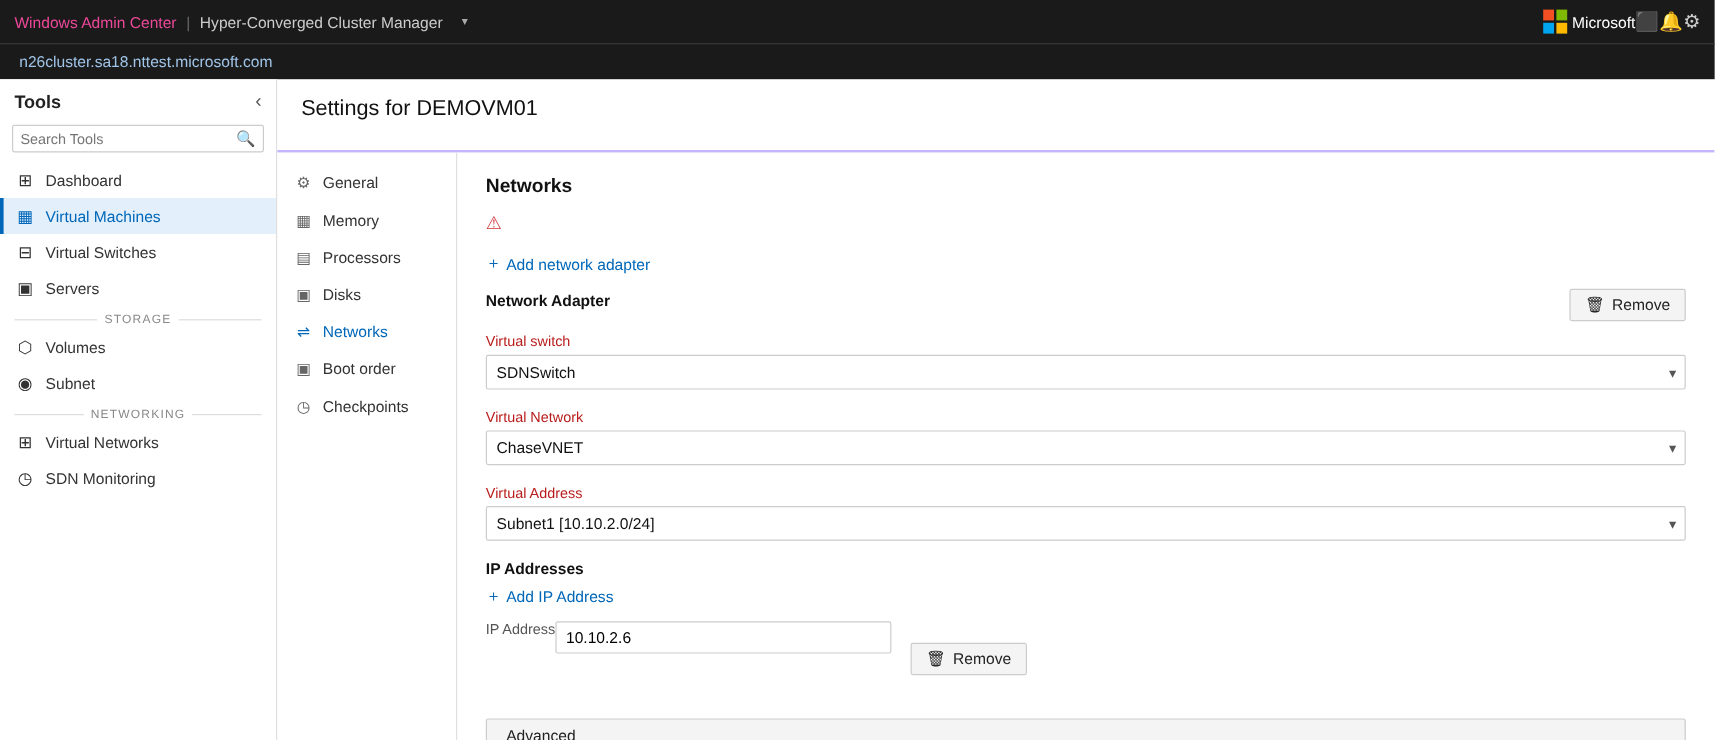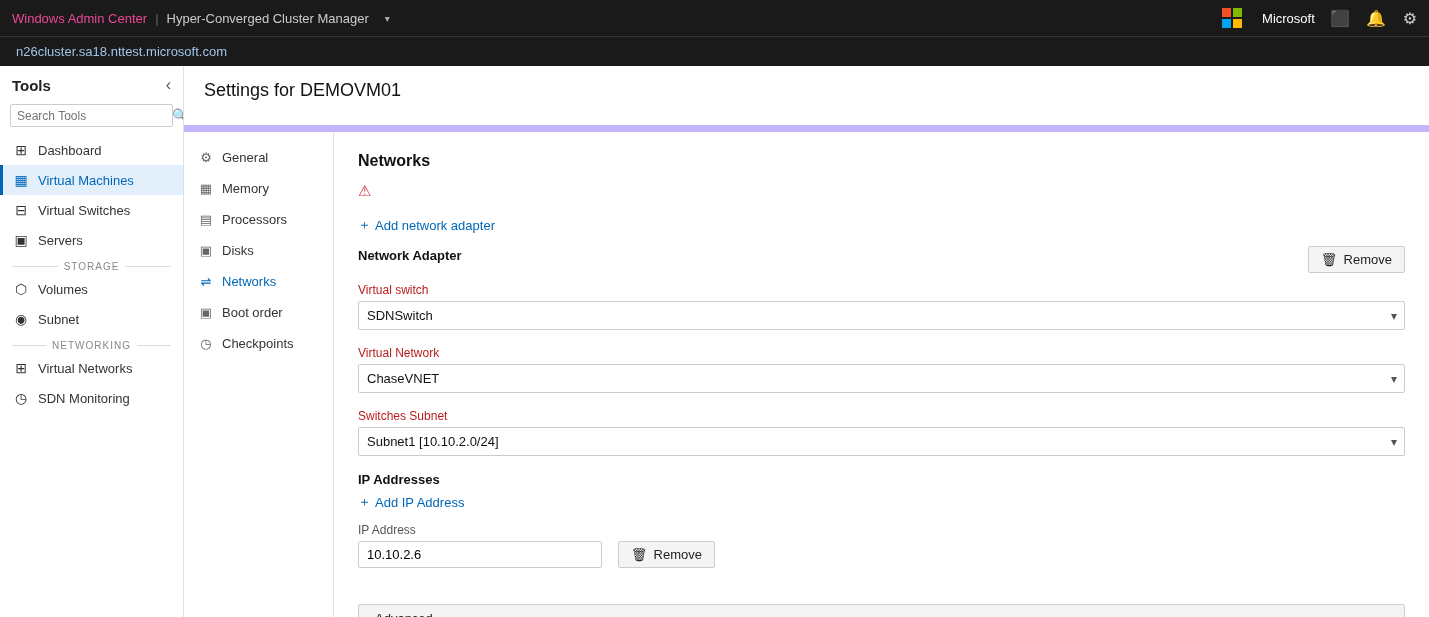--- a/index.html
+++ b/index.html
@@ -12,21 +12,21 @@
       height: 36px;
       display: flex;
       align-items: center;
       padding: 0 12px;
       flex-shrink: 0;
     }
     .topbar-title { font-size: 13px; color: #ec4899; font-weight: 400; }
     .topbar-sep { color: #666; margin: 0 8px; }
     .topbar-cluster { font-size: 13px; color: #ccc; display: flex; align-items: center; gap: 16px; cursor: pointer; }
     .topbar-cluster-arrow { font-size: 10px; color: #aaa; }
-    .topbar-right { margin-left: auto; display: flex; align-items: center; gap: 16px; }
+    .topbar-right { margin-left: auto; display: flex; align-items: center; }
     .ms-logo-sq { width: 9px; height: 9px; }
     .ms-logo-sq.red { background: #f25022; }
     .ms-logo-sq.green { background: #7fba00; }
     .ms-logo-sq.blue { background: #00a4ef; }
     .ms-logo-sq.yellow { background: #ffb900; }
     .ms-grid { display: grid; grid-template-columns: 1fr 1fr; gap: 1px; width: 20px; height: 20px; }
     .ms-label { font-size: 13px; color: #fff; margin-left: 4px; }
     .topbar-icon { color: #ccc; font-size: 16px; cursor: pointer; }
 
     
@@ -44,21 +44,21 @@
 
     
     .main-layout {
       display: flex;
       flex: 1;
       overflow: hidden;
     }
 
     
     .sidebar {
-      width: 184px;
+      width: 231px;
       background: #fff;
       border-right: 1px solid #e0e0e0;
       display: flex;
       flex-direction: column;
       flex-shrink: 0;
       overflow-y: auto;
     }
     .sidebar-header {
       display: flex;
       align-items: center;
@@ -199,28 +199,28 @@
       transform: translateY(-50%);
       color: #555;
       pointer-events: none;
       font-size: 12px;
     }
 
     .ip-section { margin-bottom: 12px; }
     .ip-label { font-size: 13px; font-weight: 600; color: #111; margin-bottom: 6px; }
 
     .ip-row { display: flex; align-items: flex-start; gap: 16px; }
-    .ip-field-group { display: flex; flex-direction: column; }
+    .ip-field-group { display: flex; flex-direction: row; }
     .ip-field-label { font-size: 12px; color: #555; margin-bottom: 4px; }
     .ip-input {
       border: 1px solid #ccc;
       border-radius: 2px;
       padding: 5px 8px;
       font-size: 13px;
-      width: 244px;
+      width: 280px;
       outline: none;
     }
 
     .remove-btn {
       display: flex;
       align-items: center;
       gap: 6px;
       padding: 5px 12px;
       border: 1px solid #ccc;
       background: #f4f4f4;
@@ -337,21 +337,21 @@
       <span>Virtual Networks</span>
     </div>
     <div class="sidebar-item">
       <span class="sidebar-item-icon">◷</span>
       <span>SDN Monitoring</span>
     </div>
   </div>
 
   <div class="content">
 
-    <div style="padding: 14px 20px 0 20px; border-bottom: 7px solid #c4b5fd; flex-shrink: 0;">
+    <div style="padding: 14px 20px 0 20px; border-bottom: 2px solid #c4b5fd; flex-shrink: 0;">
       <div class="settings-title">Settings for DEMOVM01</div>
     </div>
 
     <div class="content-row">
 
       <div class="subnav">
         <div class="subnav-item">
           <span class="subnav-icon">⚙</span>
           <span>General</span>
         </div>
@@ -418,21 +418,21 @@
               <div class="field-label">Virtual Network</div>
               <div class="dropdown-wrapper">
                 <select class="dropdown-select">
                   <option>ChaseVNET</option>
                 </select>
                 <span class="dropdown-arrow">▾</span>
               </div>
             </div>
 
             <div class="field-section">
-              <div class="field-label">Switches Subnet</div>
+              <div class="field-label">Virtual Address</div>
               <div class="dropdown-wrapper">
                 <select class="dropdown-select">
                   <option>Subnet1 [10.10.2.0/24]</option>
                 </select>
                 <span class="dropdown-arrow">▾</span>
               </div>
             </div>
 
             <div class="ip-section">
               <div class="ip-label">IP Addresses</div>

